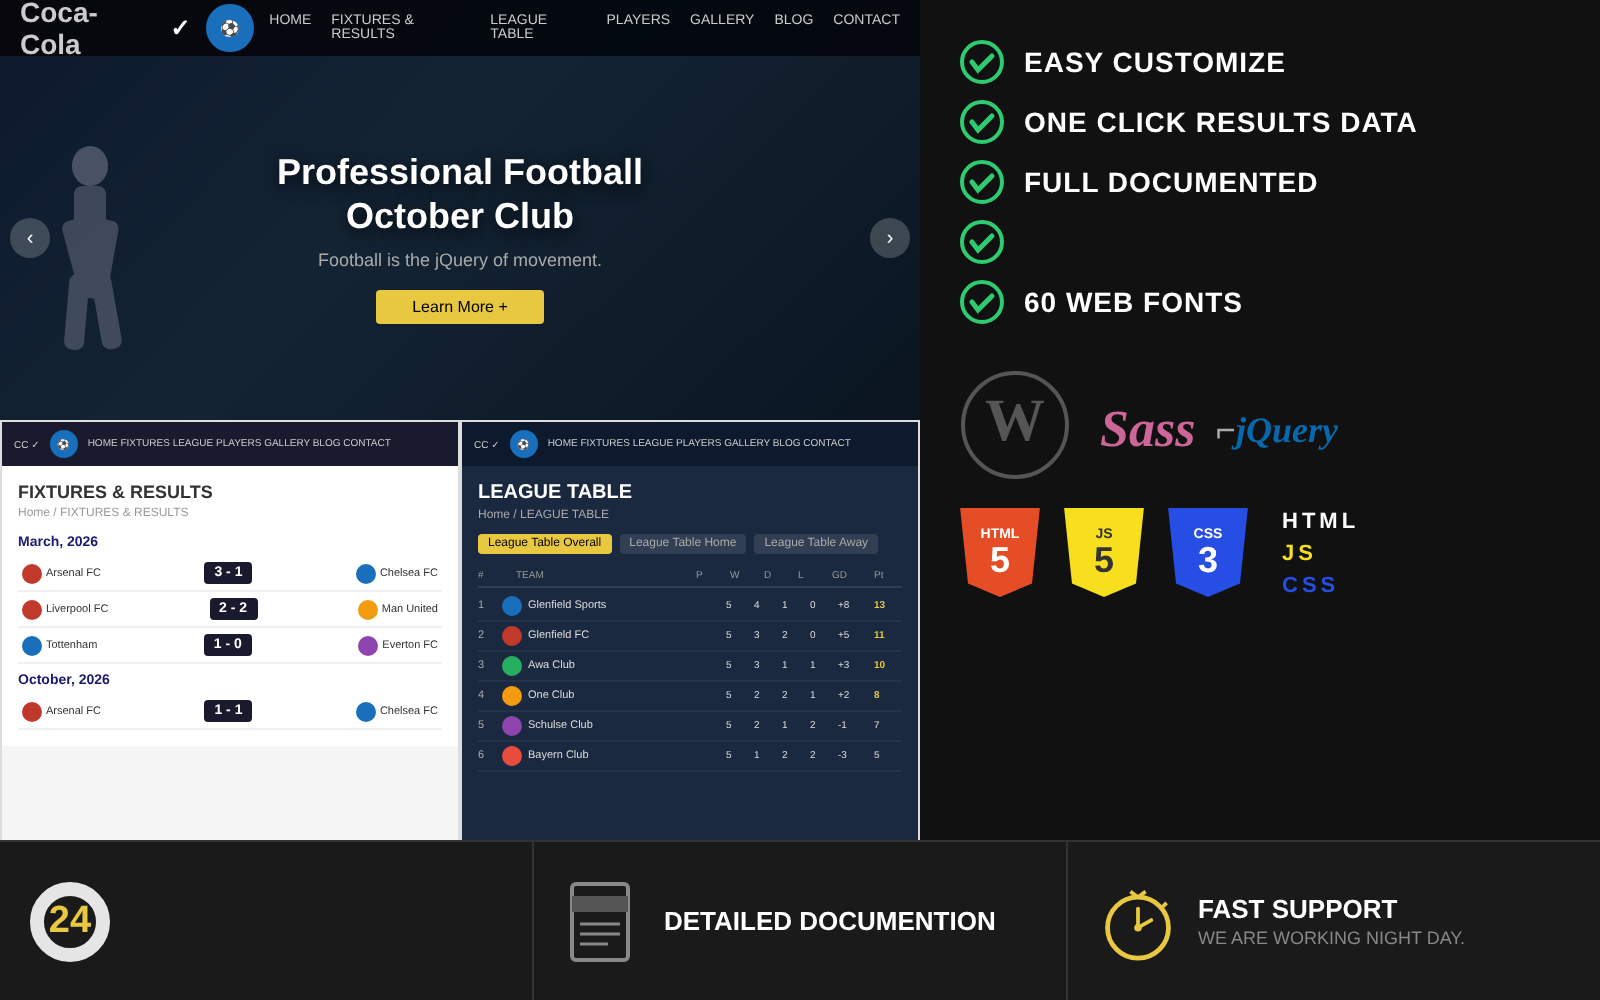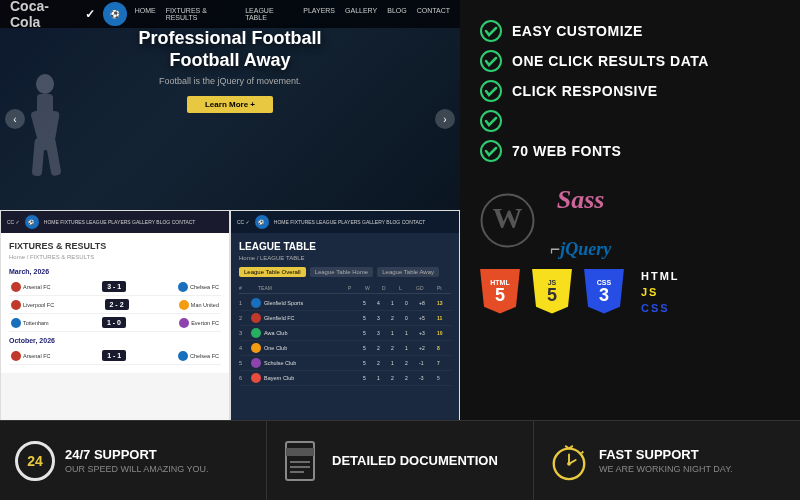--- a/index.html
+++ b/index.html
@@ -78,21 +78,21 @@
       color: #ccc;
       margin-left: auto;
     }
 
     .screen-hero {
       background: linear-gradient(to bottom, rgba(10,20,40,0.8), rgba(10,20,40,0.95));
       height: 182px;
       display: flex;
       flex-direction: column;
       align-items: center;
-      justify-content: flex-start;
+      justify-content: center;
       position: relative;
     }
 
     .hero-bg {
       position: absolute;
       inset: 0;
       background: linear-gradient(135deg, #0d1a2e 0%, #152535 40%, #0a1520 100%);
       opacity: 0.9;
     }
 
@@ -116,21 +116,21 @@
       margin-top: 5px;
     }
 
     .hero-btn {
       margin-top: 10px;
       background: #e8c840;
       color: #000;
       padding: 4px 18px;
       border: none;
       font-size: 8px;
-      font-weight: bold;
+      font-weight: normal;
       border-radius: 2px;
       cursor: pointer;
     }
 
     .nav-arrow {
       position: absolute;
       top: 50%;
       transform: translateY(-50%);
       width: 20px;
       height: 20px;
@@ -347,22 +347,21 @@
 
     .tech-row-1 {
       display: flex;
       align-items: center;
       gap: 15px;
     }
 
     .sass-jquery {
       display: flex;
       align-items: center;
-      gap: 24px;
-      flex-direction: column;
+      gap: 10px;
     }
 
     .sass-text {
       font-size: 26px;
       font-weight: bold;
       font-family: Georgia, serif;
       color: #cc6699;
       font-style: italic;
     }
 
@@ -481,26 +480,26 @@
       font-size: 9px;
       color: #888;
       text-transform: uppercase;
       margin-top: 2px;
     }
 
     
     .support-badge {
       width: 40px;
       height: 40px;
-      border: 3px solid #e5e5e5;
+      border: 7px solid #e5e5e5;
       border-radius: 50%;
       display: flex;
       align-items: center;
       justify-content: center;
-      font-size: 14px;
+      font-size: 19px;
       font-weight: bold;
       color: #e8c840;
     }
   </style>
 </head>
 <body>
 
 <div class="main-area">
 
   <div class="left-panel">
@@ -531,21 +530,21 @@
             <rect x="22" y="28" width="16" height="45" rx="4" fill="#aab"></rect>
             <rect x="15" y="45" width="12" height="40" rx="4" fill="#aab" transform="rotate(-15,21,45)"></rect>
             <rect x="33" y="45" width="12" height="40" rx="4" fill="#aab" transform="rotate(10,39,45)"></rect>
             <rect x="20" y="72" width="10" height="38" rx="4" fill="#aab" transform="rotate(5,25,72)"></rect>
             <rect x="30" y="72" width="10" height="38" rx="4" fill="#aab" transform="rotate(-10,35,72)"></rect>
           </svg>
         </div>
 
         <div class="hero-text">
           <div class="hero-title">Professional Football</div>
-          <div class="hero-title">Football Away</div>
+          <div class="hero-title">October Club</div>
           <div class="hero-subtitle">Football is the jQuery of movement.</div>
           <button class="hero-btn">Learn More +</button>
         </div>
 
         <div class="nav-arrow left">‹</div>
         <div class="nav-arrow right">›</div>
       </div>
     </div>
 
     <div class="screenshots-bottom">
@@ -721,34 +720,34 @@
           <circle cx="11" cy="11" r="10" stroke="#2ecc71" stroke-width="2" fill="none"></circle>
           <polyline points="6,11 9,15 16,8" stroke="#2ecc71" stroke-width="2.5" fill="none" stroke-linecap="round"></polyline>
         </svg>
         <span class="feature-text">ONE CLICK RESULTS DATA</span>
       </li>
       <li class="feature-item">
         <svg class="check-icon" viewBox="0 0 22 22">
           <circle cx="11" cy="11" r="10" stroke="#2ecc71" stroke-width="2" fill="none"></circle>
           <polyline points="6,11 9,15 16,8" stroke="#2ecc71" stroke-width="2.5" fill="none" stroke-linecap="round"></polyline>
         </svg>
-        <span class="feature-text">CLICK RESPONSIVE</span>
+        <span class="feature-text">FULL DOCUMENTED</span>
       </li>
       <li class="feature-item">
         <svg class="check-icon" viewBox="0 0 22 22">
           <circle cx="11" cy="11" r="10" stroke="#2ecc71" stroke-width="2" fill="none"></circle>
           <polyline points="6,11 9,15 16,8" stroke="#2ecc71" stroke-width="2.5" fill="none" stroke-linecap="round"></polyline>
         </svg>
       </li>
       <li class="feature-item">
         <svg class="check-icon" viewBox="0 0 22 22">
           <circle cx="11" cy="11" r="10" stroke="#2ecc71" stroke-width="2" fill="none"></circle>
           <polyline points="6,11 9,15 16,8" stroke="#2ecc71" stroke-width="2.5" fill="none" stroke-linecap="round"></polyline>
         </svg>
-        <span class="feature-text">70 WEB FONTS</span>
+        <span class="feature-text">60 WEB FONTS</span>
       </li>
     </ul>
 
     <div class="tech-logos">
       <div class="tech-row-1">
 
         <div>
           <svg width="55" height="55" viewBox="0 0 55 55">
             <circle cx="27.5" cy="27.5" r="26" stroke="#555" stroke-width="2" fill="none"></circle>
             <circle cx="27.5" cy="27.5" r="22" fill="none"></circle>
@@ -799,24 +798,20 @@
 
   </div>
 
 </div>
 
 <div class="bottom-bar">
 
   <div class="bottom-item">
     <div class="bottom-icon">
       <div class="support-badge">24</div>
-    </div>
-    <div class="bottom-text">
-      <h3>24/7 SUPPORT</h3>
-      <p>OUR SPEED WILL AMAZING YOU.</p>
     </div>
   </div>
 
   <div class="bottom-item">
     <div class="bottom-icon">
       <svg width="36" height="42" viewBox="0 0 36 42">
         <rect x="2" y="2" width="28" height="38" rx="2" stroke="#888" stroke-width="2" fill="none"></rect>
         <rect x="2" y="8" width="28" height="8" fill="#555"></rect>
         <line x1="6" y1="22" x2="26" y2="22" stroke="#888" stroke-width="1.5"></line>
         <line x1="6" y1="27" x2="26" y2="27" stroke="#888" stroke-width="1.5"></line>

